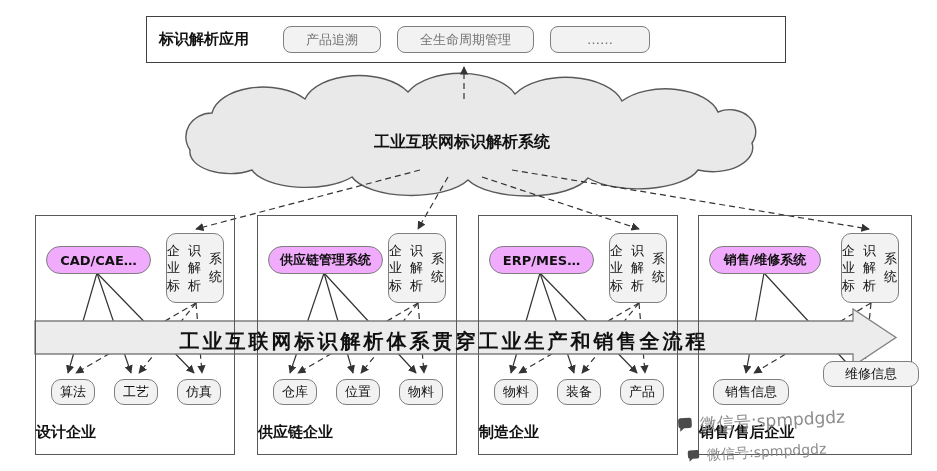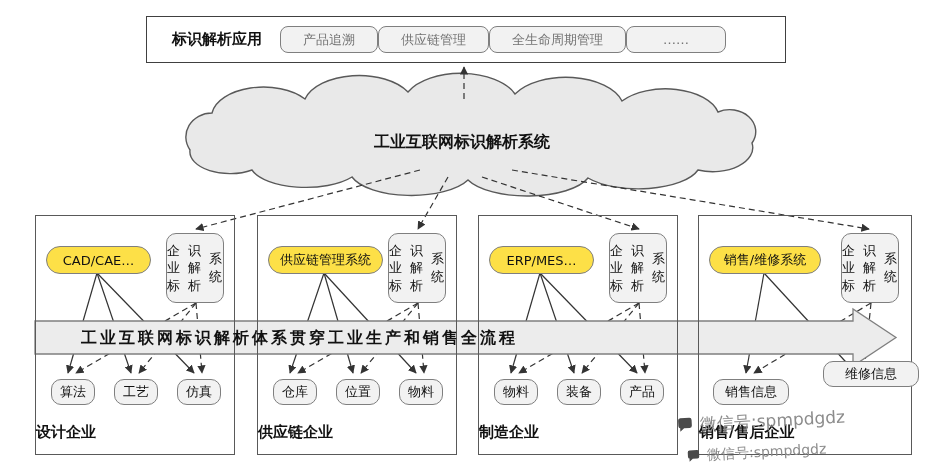--- a/index.html
+++ b/index.html
@@ -2,48 +2,48 @@
 <html><head>
 <meta charset="utf-8">
 <style>
   * { box-sizing: border-box; margin: 0; padding: 0; }
   body { background:#fff; font-family:"DejaVu Sans","Liberation Sans",sans-serif; }
   .stage { position:relative; width:937px; height:471px; background:#ffffff; overflow:hidden; }
   .abs { position:absolute; }
 
   
   .app-bar { left:146px; top:16px; width:640px; height:47px; border:1.6px solid #404040;
-             background:#fff; display:flex; align-items:center; padding:0 25px; }
+             background:#fff; display:flex; align-items:center; padding:0 12px; gap:16px; }
   .app-title { font-size:15px; font-weight:bold; color:#111; margin-right:18px; white-space:nowrap; }
   .app-btn { border:1.2px solid #7f7f7f; background:#f2f2f2; border-radius:8px; height:27px;
              display:flex; align-items:center; justify-content:center; padding:0 22px;
              font-size:13px; color:#737373; white-space:nowrap; }
   .app-btn.more { padding:0 36px; }
 
   
   .cloud-label { left:312px; top:132px; width:300px; text-align:center; font-size:16px;
                  font-weight:bold; color:#111; }
 
   
   .ent-box { border:1.6px solid #595959; background:transparent; }
-  .sys-chip { height:28px; border:1.2px solid #7f7f7f; background:#fde047; border-radius:14px;
+  .sys-chip { height:28px; border:1.2px solid #7f7f7f; background:#f0abfc; border-radius:14px;
               display:flex; align-items:center; justify-content:center; font-size:13px; color:#111;
-              white-space:nowrap; }
+              white-space:nowrap;font-weight:bold; }
   .id-chip { width:58px; height:70px; border:1.2px solid #7f7f7f; background:#f2f2f2;
              border-radius:10px; display:flex; align-items:center;
              justify-content:center; font-size:13px; line-height:1.35; color:#111; }
   .item-chip { height:26px; border:1.2px solid #7f7f7f; background:#f2f2f2; border-radius:10px;
                display:flex; align-items:center; justify-content:center; font-size:13px; color:#111;
                white-space:nowrap; }
   .ent-name { position:absolute; left:0; right:0; bottom:12px; text-align:left; font-weight:bold;
               font-size:15px; color:#111; }
 
   
-  .arrow-label { left:35px; top:328px; width:818px; text-align:left; font-weight:bold;
-                 font-size:16px; letter-spacing:3px; color:#111; white-space:nowrap;margin-left:46px; }
+  .arrow-label { left:35px; top:328px; width:818px; text-align:center; font-weight:bold;
+                 font-size:20px; letter-spacing:3px; color:#111; white-space:nowrap; }
 
   
   .wm { position:absolute; color:#8c8c8c; display:flex; align-items:center; gap:6px;
         white-space:nowrap; }
   .wm1 { left:676px; top:410px; font-size:17px; transform:rotate(-3deg); }
   .wm2 { left:686px; top:444px; font-size:14px; transform:rotate(-3deg); }
 </style>
 </head>
 <body>
 
@@ -106,21 +106,20 @@
       <line x1="871" y1="303" x2="754" y2="373" stroke-dasharray="6 4" marker-end="url(#arr)"></line>
       <line x1="871" y1="303" x2="864" y2="373" stroke-dasharray="6 4" marker-end="url(#arr)"></line>
     </g>
 
     <path d="M35,321 L853,321 L853,309 L896,337.5 L853,366 L853,354 L35,354 Z" fill="#ececec" stroke="#7f7f7f" stroke-width="1.3"></path>
   </svg>
 
   <div class="abs app-bar">
     <div class="app-title">标识解析应用</div>
     <div class="app-btn">产品追溯</div>
-    <div class="app-btn">供应链管理</div>
     <div class="app-btn">全生命周期管理</div>
     <div class="app-btn more">……</div>
   </div>
 
   <div class="abs cloud-label">工业互联网标识解析系统</div>
 
   <div class="abs ent-box" style="left:35px;top:215px;width:200px;height:240px">
     <div class="abs sys-chip" style="left:10px;top:30px;width:105px">CAD/CAE…</div>
     <div class="abs id-chip" style="right:10px;top:17px">
       <span>企业标</span>

